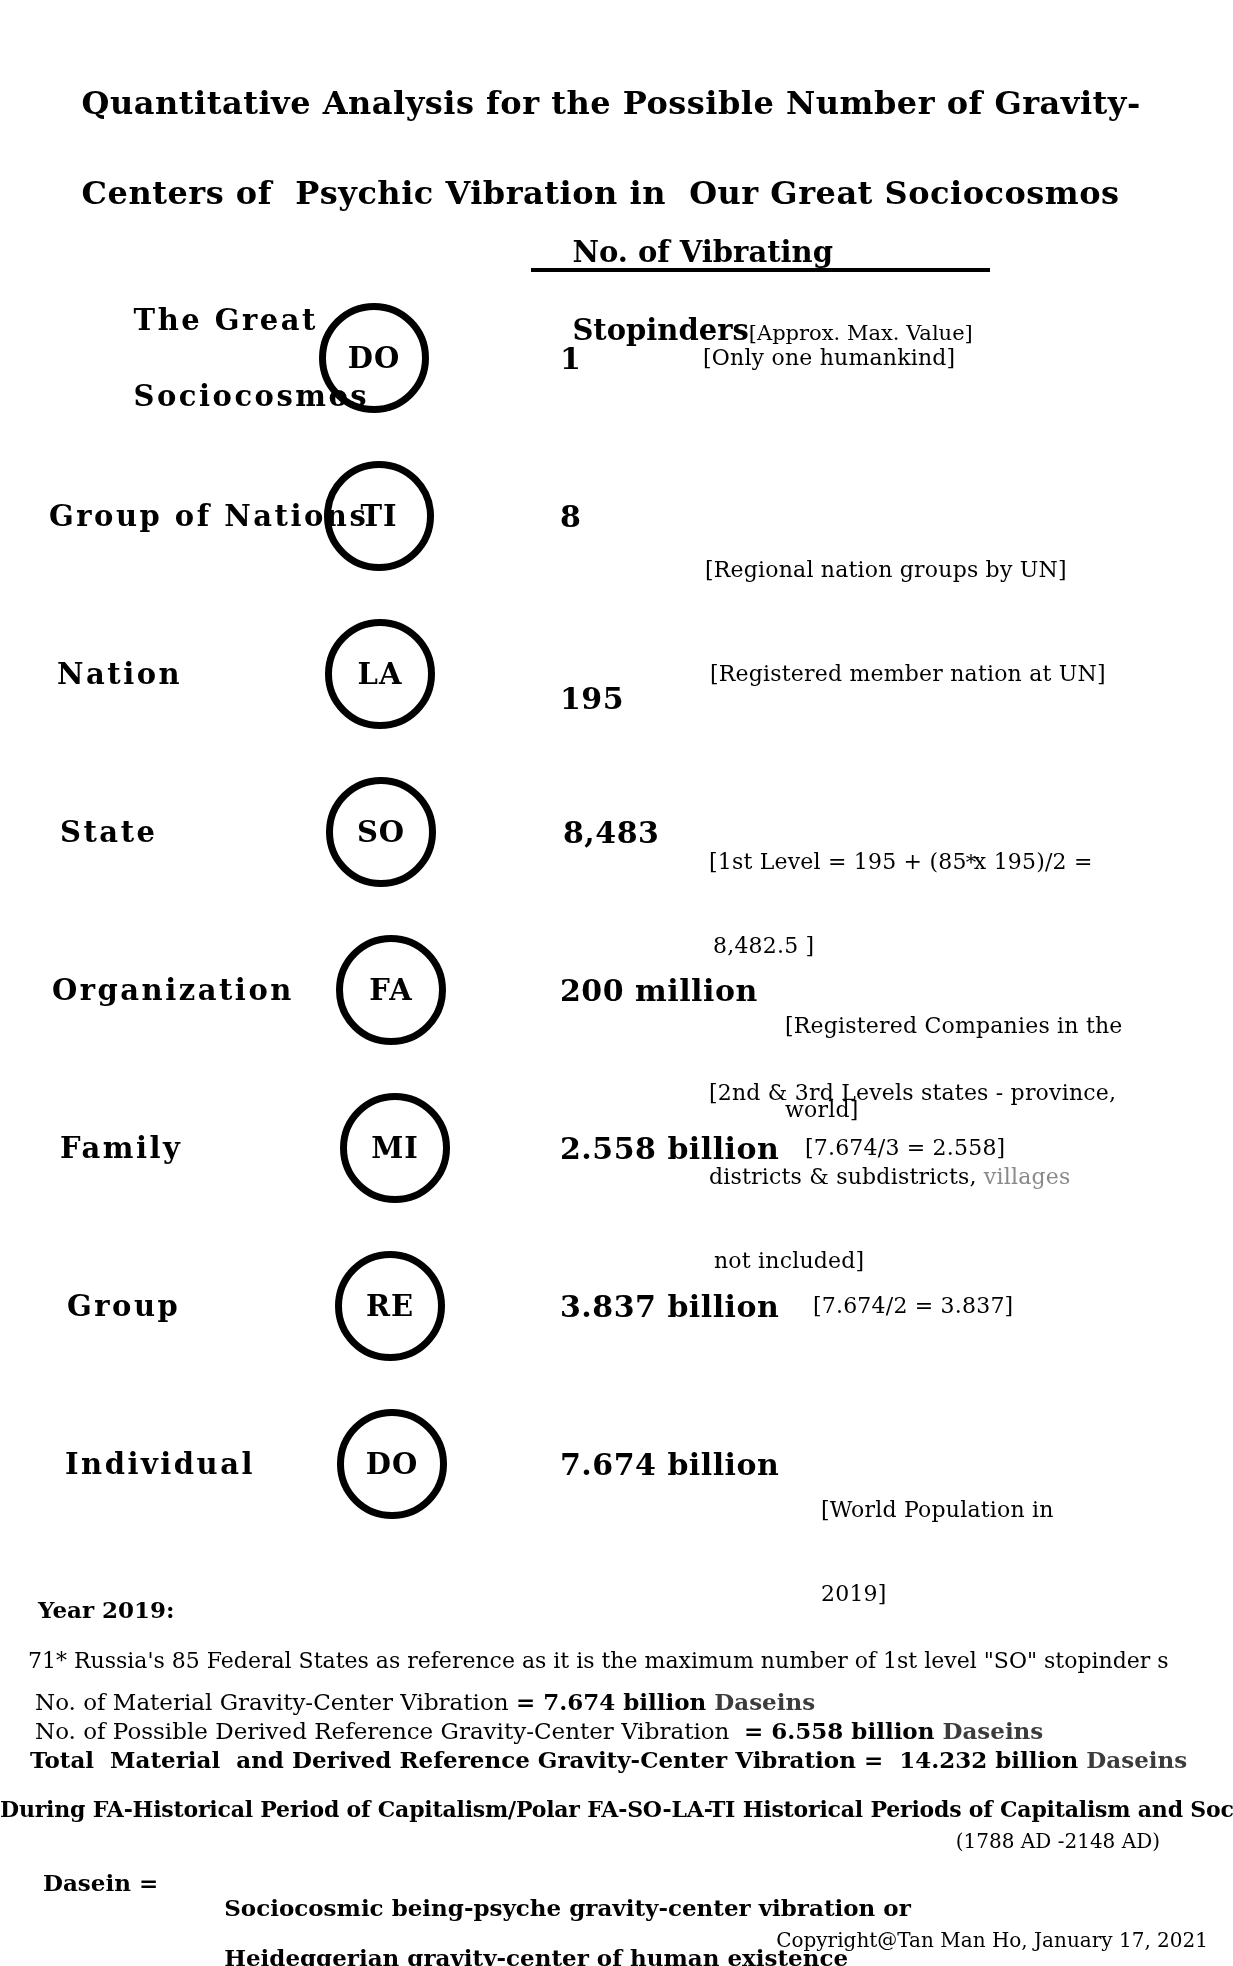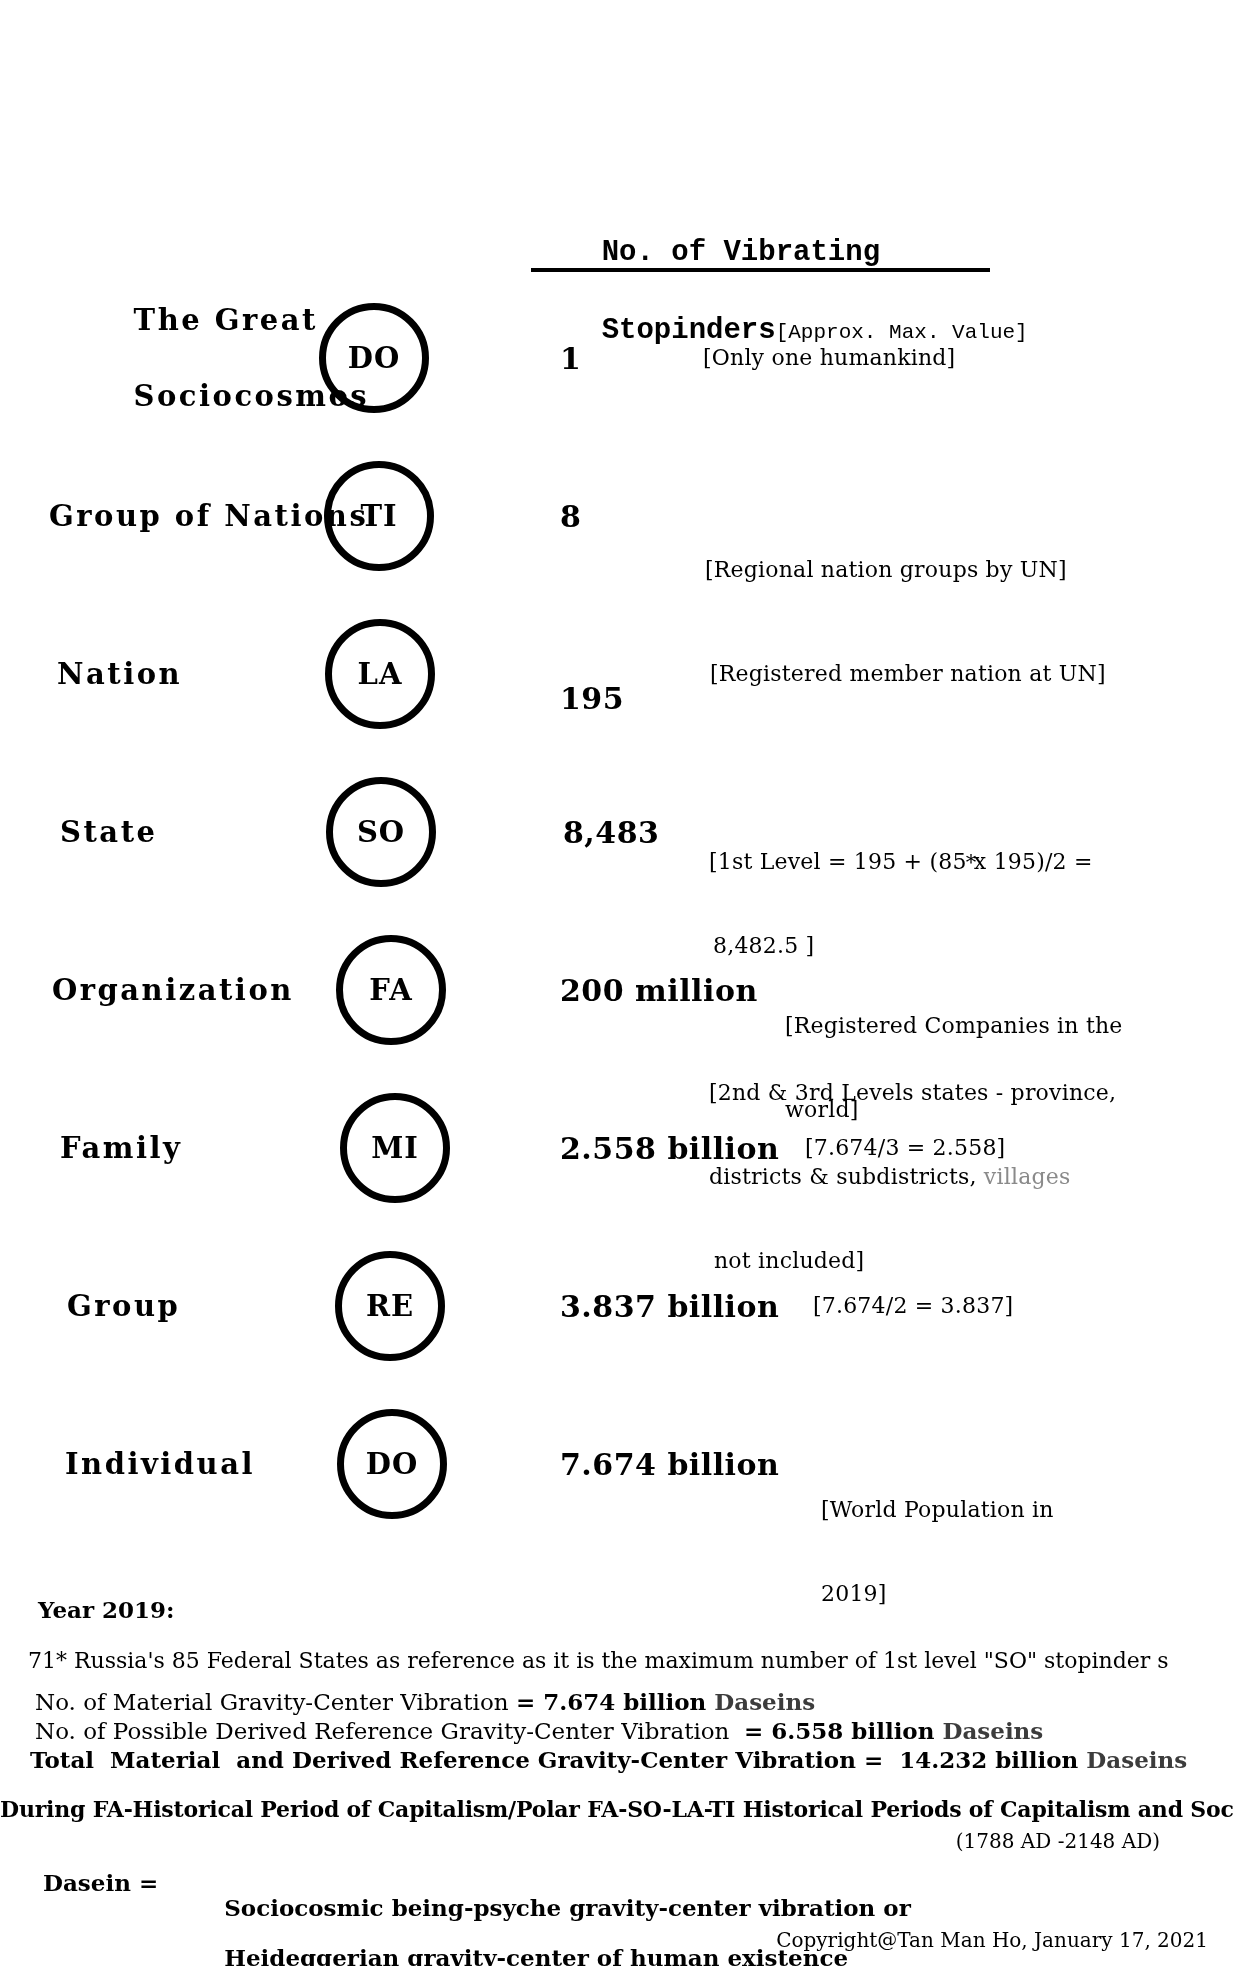--- a/index.html
+++ b/index.html
@@ -1,20 +1,20 @@
 <!DOCTYPE html>
 <html><head>
 <meta charset="utf-8">
 <style>
   html,body{margin:0;padding:0;background:#fff;}
   .page{position:relative;width:1233px;height:1966px;background:#fff;color:#000;
         font-family:"DejaVu Serif",serif;overflow:hidden;}
   .abs{position:absolute;}
   .title{left:35px;top:36px;font-size:32px;font-weight:bold;line-height:45px;letter-spacing:.5px;white-space:pre;}
-  .hdr{left:532px;top:194px;font-size:29px;font-weight:bold;line-height:39px;white-space:pre;font-family:Liberation Mono, monospace;}
+  .hdr{left:532px;top:194px;font-size:29px;font-weight:bold;line-height:39px;white-space:pre;}
   .hdr .qual{font-size:21px;font-weight:normal;letter-spacing:0;}
   .rule{left:531px;top:268px;width:459px;height:4px;background:#000;}
   .label{font-size:29px;font-weight:bold;letter-spacing:2.5px;line-height:38px;transform:translateY(-50%);white-space:pre;}
   .circle{width:96px;height:96px;border:7px solid #000;border-radius:50%;
           display:flex;align-items:center;justify-content:center;
           font-size:29px;font-weight:bold;letter-spacing:1px;transform:translateY(-50%);}
   .value{font-size:30px;font-weight:bold;letter-spacing:.5px;transform:translateY(-50%);white-space:pre;}
   .note{font-size:22px;line-height:28px;letter-spacing:.2px;white-space:pre;}
   .note.ctr{transform:translateY(-50%);}
   .nbold{font-weight:bold;margin-top:2px;}
@@ -28,20 +28,24 @@
   .during{left:0;top:1796px;width:1233px;text-align:center;font-size:22px;font-weight:bold;letter-spacing:-.2px;white-space:pre;}
   .range{left:0;top:1829px;width:1160px;text-align:right;font-size:20px;font-weight:normal;white-space:pre;}
   .dasein{left:43px;top:1870px;display:flex;gap:18px;font-size:23px;font-weight:bold;line-height:25px;white-space:pre;}
   .copyright{right:25px;top:1928px;font-size:20px;white-space:pre;}
 </style>
 </head>
 <body>
 
 <div class="page">
 
+  <div class="abs title">
+    <span>Quantitative Analysis for the Possible Number of Gravity-</span><br>
+    <span>Centers of  Psychic Vibration in  Our Great Sociocosmos</span>
+  </div>
 
   <div class="abs hdr">
     <span>No. of Vibrating</span><br>
     <span>Stopinders</span><span class="qual">[Approx. Max. Value]</span>
   </div>
   <div class="abs rule"></div>
 
   <div>
     <div class="abs label" style="left:58px;top:358px">
       <span>The Great</span><br>

